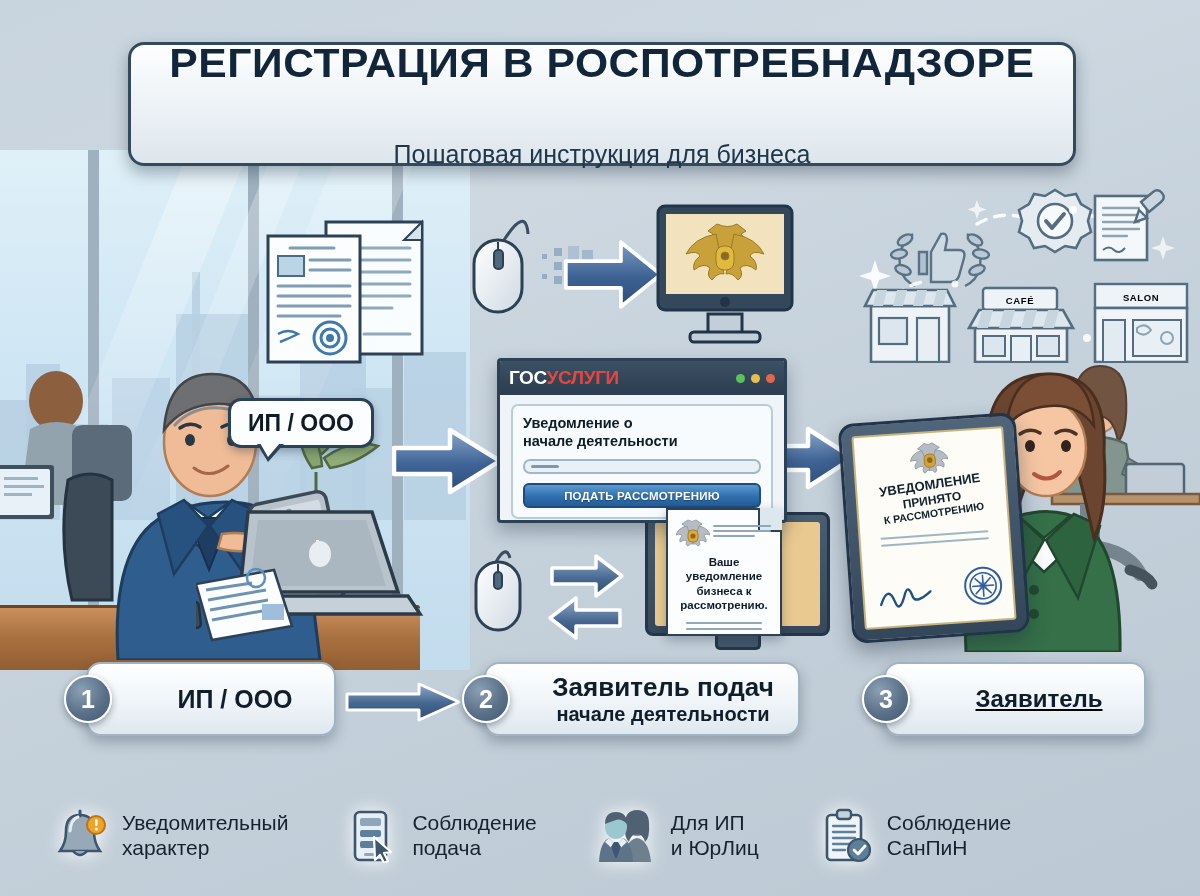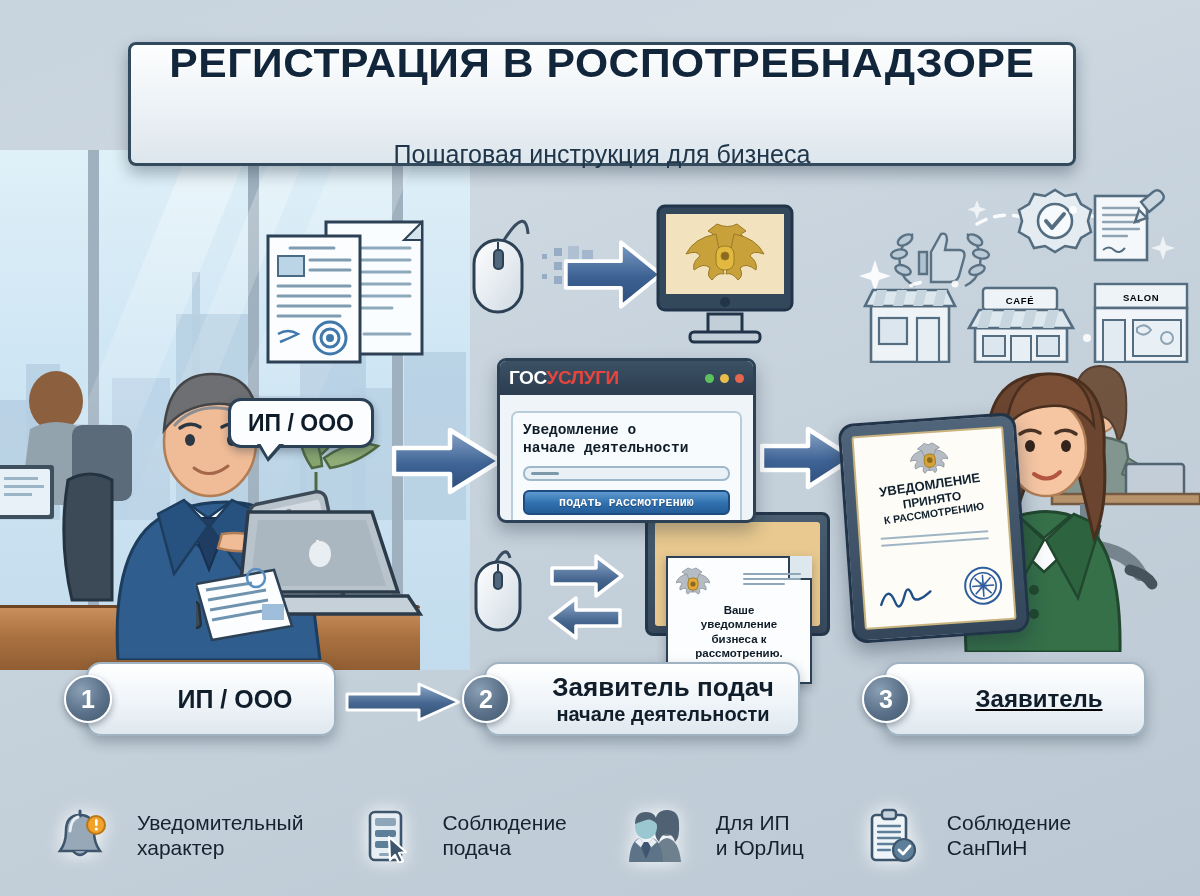--- a/index.html
+++ b/index.html
@@ -36,21 +36,21 @@
   .deskwood {
     position:absolute; left:-10px; top:455px; width:430px; height:70px;
     background:linear-gradient(180deg,#c98f5c 0%,#a9703f 45%,#8d5c31 100%);
     border-top:3px solid #6d4524; border-radius:3px;
   }
 
   
   #title-banner {
     position:absolute; left:128px; top:42px; width:948px; height:124px;
     background:linear-gradient(180deg,#fdfefe 0%,#eef3f7 48%,#dde6ed 100%);
-    border:3px solid #33495c; border-radius:8px;
+    border:3px solid #33495c; border-radius:16px;
     box-shadow:0 7px 16px rgba(30,45,62,.36);
     display:flex; flex-direction:column; align-items:center; justify-content:center;gap:44px;
   }
   #title-main {
     font-weight:bold; font-size:41px; letter-spacing:.5px; color:#12263b;
     text-shadow:1px 1px 0 rgba(255,255,255,.9);
     transform: scaleX(1.04);
   }
   #title-sub { font-size:25px; color:#20364a; margin-top:9px; }
 
@@ -68,34 +68,34 @@
     border-top:18px solid #2c4155;
   }
   #speech-bubble::before {
     content:""; position:absolute; left:29px; bottom:-12px; z-index:2;
     border-left:8px solid transparent; border-right:12px solid transparent;
     border-top:14px solid #fbfdfe;
   }
 
   
   #browser {
-    position:absolute; left:497px; top:358px; width:259px; height:165px;
-    background:#eef4f8; border:3px solid #2c4155; border-radius:9px;
+    position:absolute; left:497px; top:358px; width:290px; height:165px;
+    background:#eef4f8; border:3px solid #2c4155; border-radius:4px;
     box-shadow:0 8px 18px rgba(25,40,55,.33); overflow:hidden; z-index:7;
   }
   #browser-bar {
     height:34px; background:linear-gradient(180deg,#3c5165 0%,#2b3d4f 100%);
     display:flex; align-items:center; padding:0 9px; gap:6px;
   }
   #gos-logo { font-size:19px; font-weight:bold; letter-spacing:-.4px; }
   #gos-logo .a { color:#ffffff; }
   #gos-logo .b { color:#e8453c; }
   .dots { margin-left:auto; display:flex; gap:6px; }
   .dot { width:9px; height:9px; border-radius:50%; }
-  #browser-body { padding:16px 11px;font-family:Liberation Mono, monospace; }
+  #browser-body { padding:9px 11px; }
   #browser-card {
     background:#f7fbfd; border:2px solid #b9ccda; border-radius:7px; padding:9px 10px;
   }
   #browser-heading { font-size:14.5px; font-weight:bold; color:#0f1c28; line-height:1.22; }
   #browser-input {
     margin-top:9px; height:15px; background:#eaf1f6;
     border:2px solid #9fb8c9; border-radius:7px; position:relative;
   }
   #browser-input::before {
     content:""; position:absolute; left:6px; top:4px; width:28px; height:3px;
@@ -115,25 +115,24 @@
     background:linear-gradient(180deg,#4a5e71,#36485a);
     border:3px solid #24364a; border-radius:8px; z-index:6;
   }
   #notif-monitor .screen { position:absolute; inset:7px; background:#e9c98f; border-radius:3px; }
   #notif-monitor .stand {
     position:absolute; left:50%; bottom:-17px; transform:translateX(-50%);
     width:46px; height:17px; background:#44586b; border:3px solid #24364a; border-top:none;
     border-radius:0 0 5px 5px;
   }
   #notif-doc {
-    position:absolute; left:666px; top:508px; width:146px; height:128px;
+    position:absolute; left:666px; top:508px; width:116px; height:128px;
     background:#fbfdfe; border:2.5px solid #2c4155; z-index:7;
     box-shadow:0 4px 10px rgba(25,40,55,.3);
     padding:7px 8px;
-    margin-top:48px;
   }
   #notif-doc .fold {
     position:absolute; right:-2px; top:-2px; width:24px; height:24px;
     background:#dce7ee; border-left:2.5px solid #2c4155; border-bottom:2.5px solid #2c4155;
   }
   #notif-doc-text {
     margin-top:4px; text-align:center; font-size:11.5px; font-weight:bold;
     color:#0f1c28; line-height:1.24;
   }
   .docline { height:2px; background:#8fa7b8; border-radius:1px; margin:4px 10px; }
@@ -184,21 +183,21 @@
     color:#fff; font-size:25px; font-weight:bold;
     display:flex; align-items:center; justify-content:center;
   }
   .step-label { color:#101d2a; font-weight:bold; }
 
   
   #features {
     position:absolute; left:0; top:786px; width:1200px; height:100px;
     display:flex; align-items:center;
   }
-  .feature { display:flex; align-items:center; gap:31px; }
+  .feature { display:flex; align-items:center; gap:16px; }
   .feature-text { font-size:21px; color:#15222f; line-height:1.17; }
   .glow {
     filter: drop-shadow(0 0 9px rgba(255,255,255,.95));
   }
 </style>
 </head>
 <body>
 
 <div id="poster">
 

